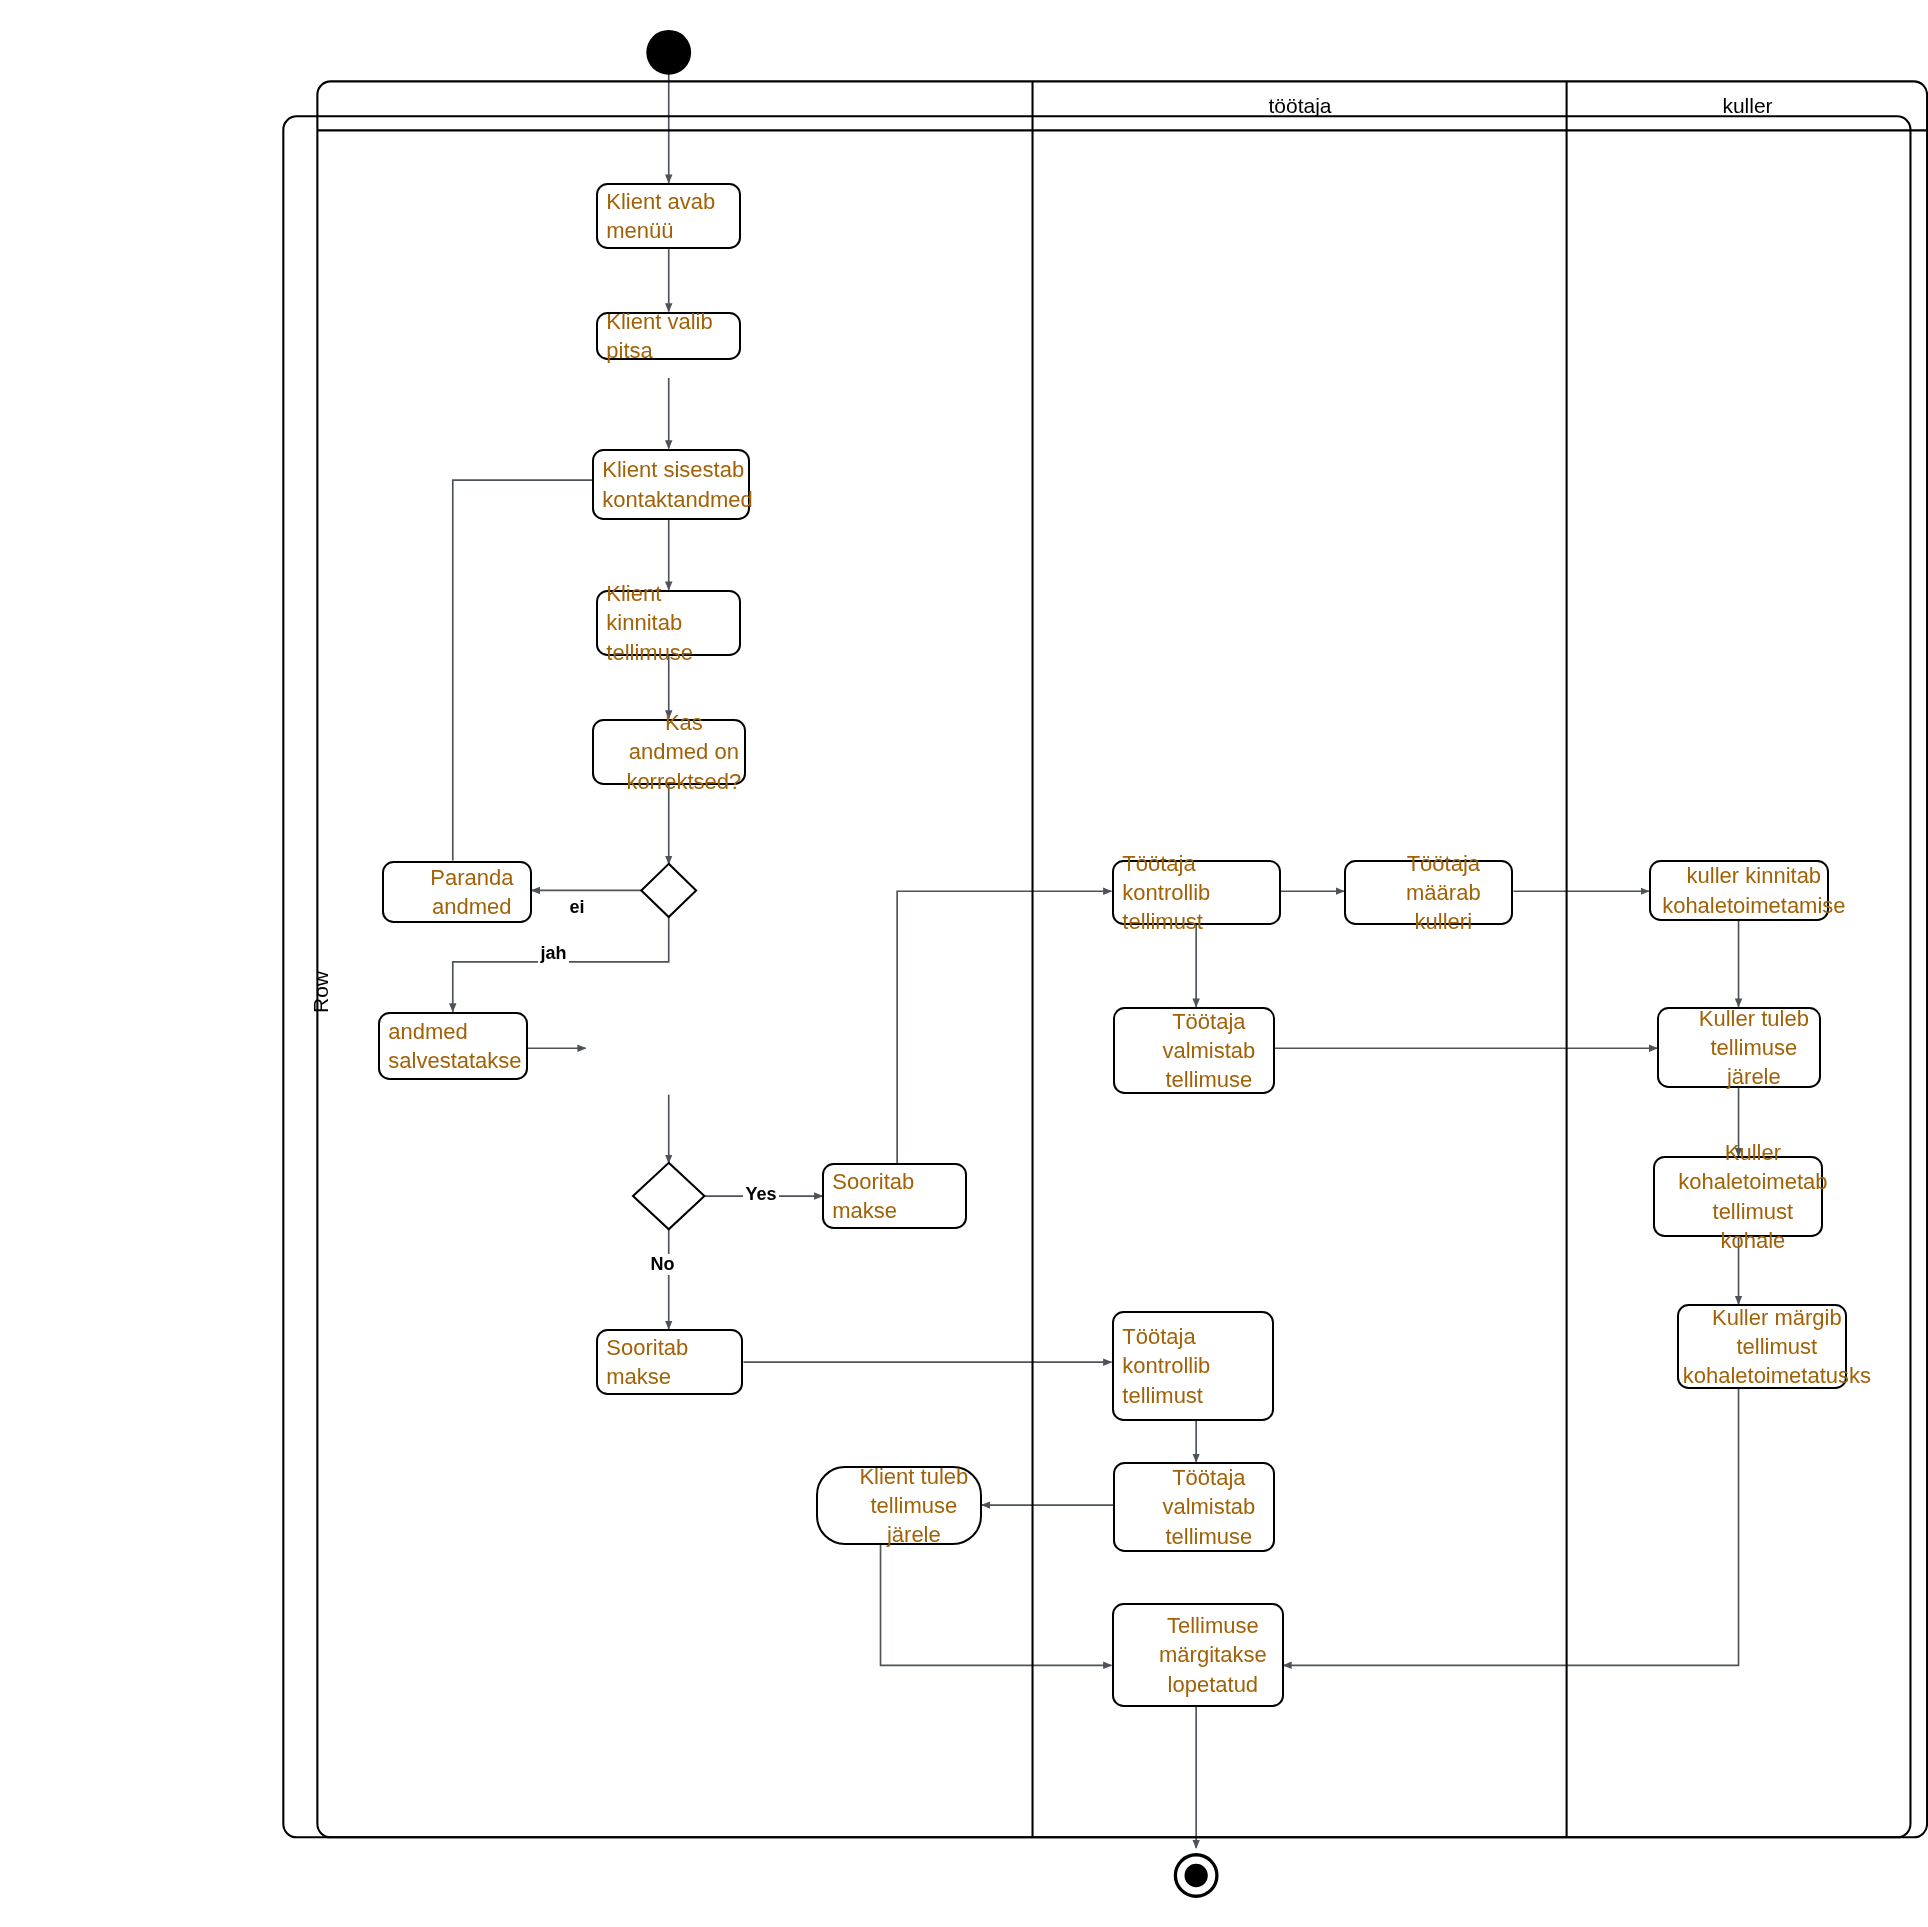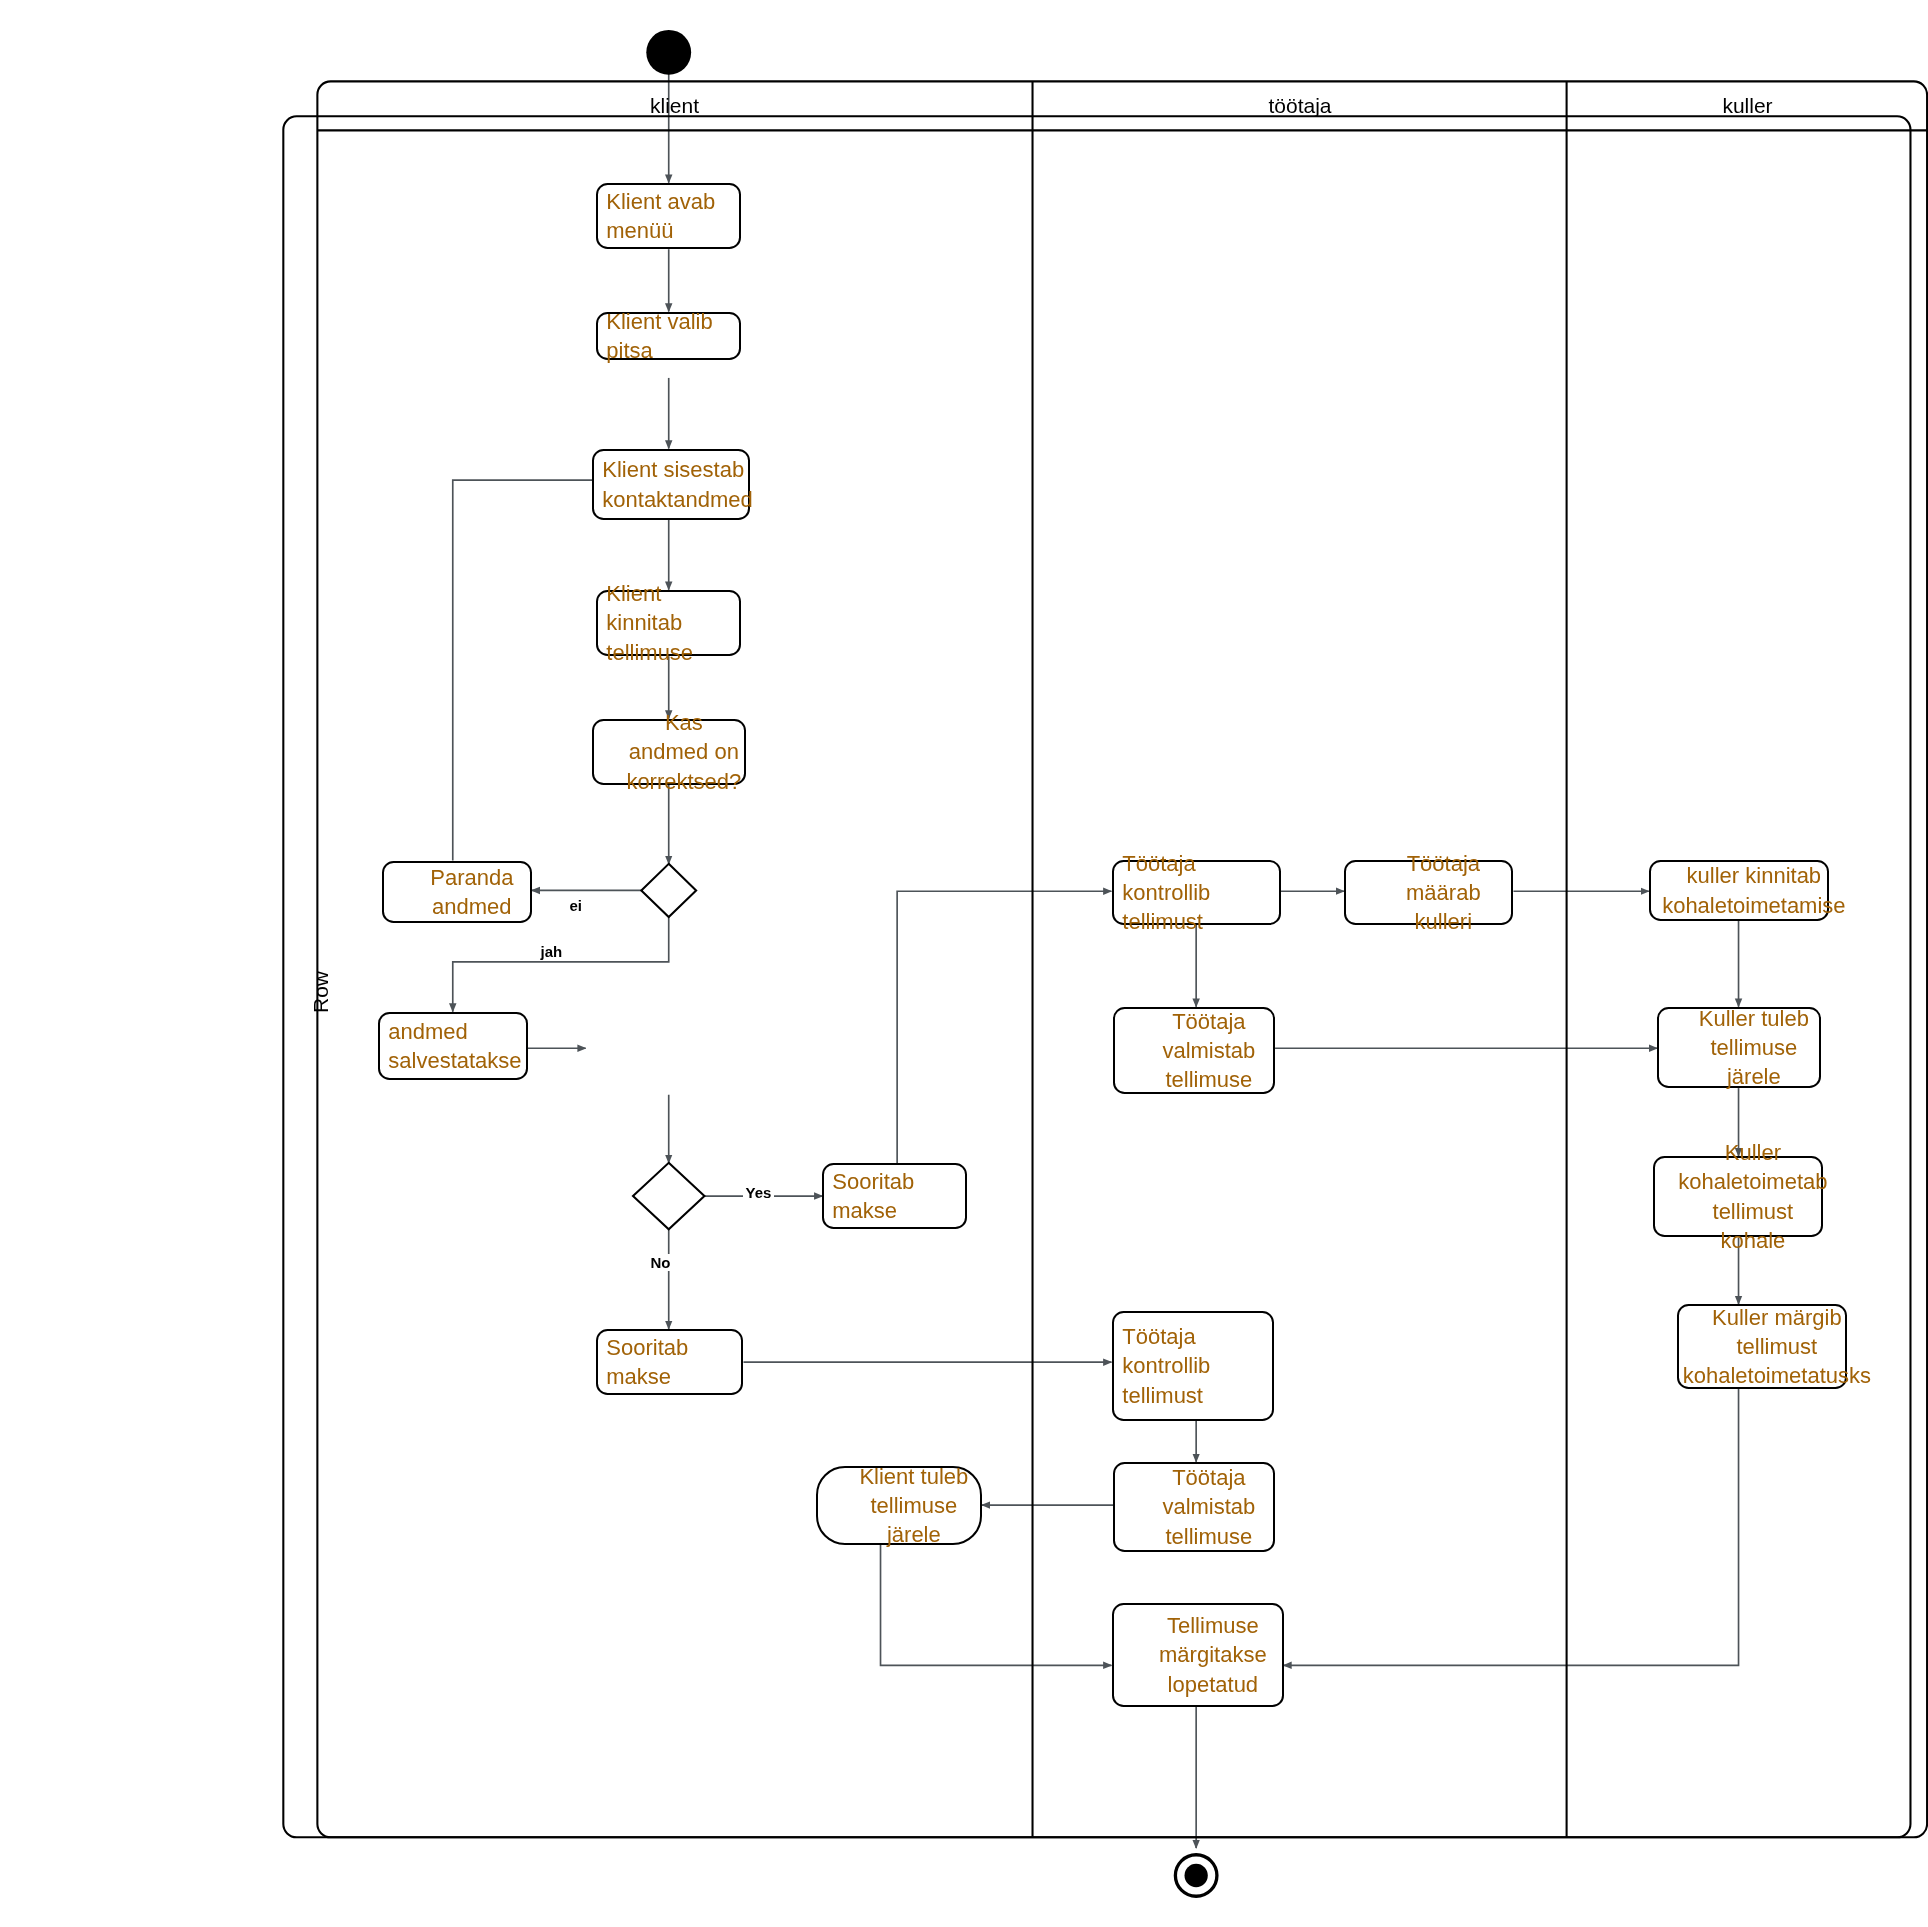--- a/index.html
+++ b/index.html
@@ -30,21 +30,21 @@
   }
   .rowLabel{
     position:absolute;
     font-size:21px;color:#000;
     transform-origin:left top;
     transform:rotate(-90deg);
     white-space:nowrap;
   }
   .edgeLabel{
     position:absolute;
-    font-size:15px;
+    font-size:18px;
     font-weight:bold;
     color:#000;
     background:#fff;
     padding:0 2.5px;
     white-space:nowrap;
   }
 </style>
 </head>
 <body>
 
@@ -127,23 +127,20 @@
     <circle cx="1440" cy="2258" r="25" fill="none" stroke="#000000" stroke-width="4"></circle>
     <circle cx="1440" cy="2258" r="14" fill="#000000"></circle>
 
     <polygon points="805,1040 838,1072 805,1104 772,1072" fill="#ffffff" stroke="#000000" stroke-width="2.5"></polygon>
 
     <polygon points="805,1400 848,1440 805,1480 762,1440" fill="#ffffff" stroke="#000000" stroke-width="2.5"></polygon>
   </svg>
 
   <div class="rowLabel" style="left:309px; top:1013px;">Row</div>
 
-  <div class="laneHead" style="left:317px; top:81px; width:715px; height:49px;">
-    <span>klient</span>
-  </div>
   <div class="laneHead" style="left:1033px; top:81px; width:534px; height:49px;">
     <span>töötaja</span>
   </div>
   <div class="laneHead" style="left:1567px; top:81px; width:361px; height:49px;">
     <span>kuller</span>
   </div>
 
   <div class="nodeBox left" style="left:596px; top:183px; width:145px; height:66px;">
     <span>Klient avab<br>menüü</span>
   </div>

